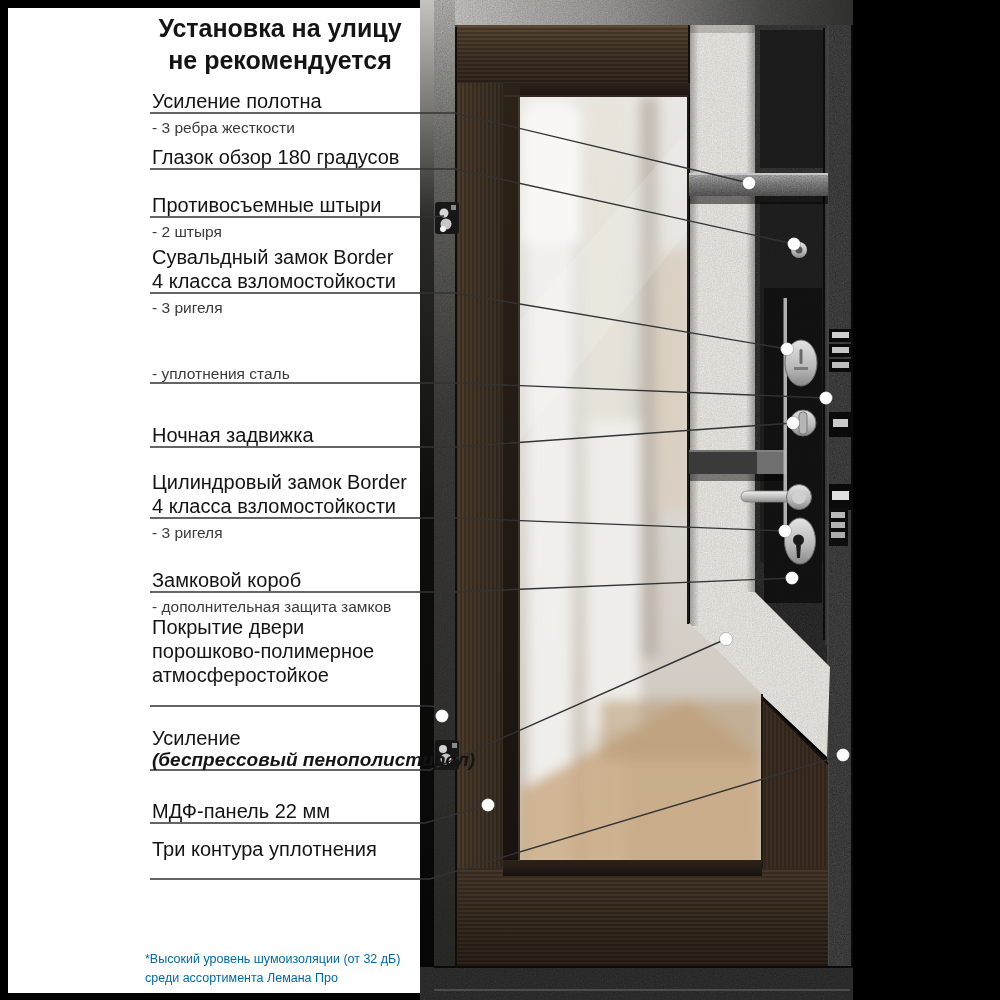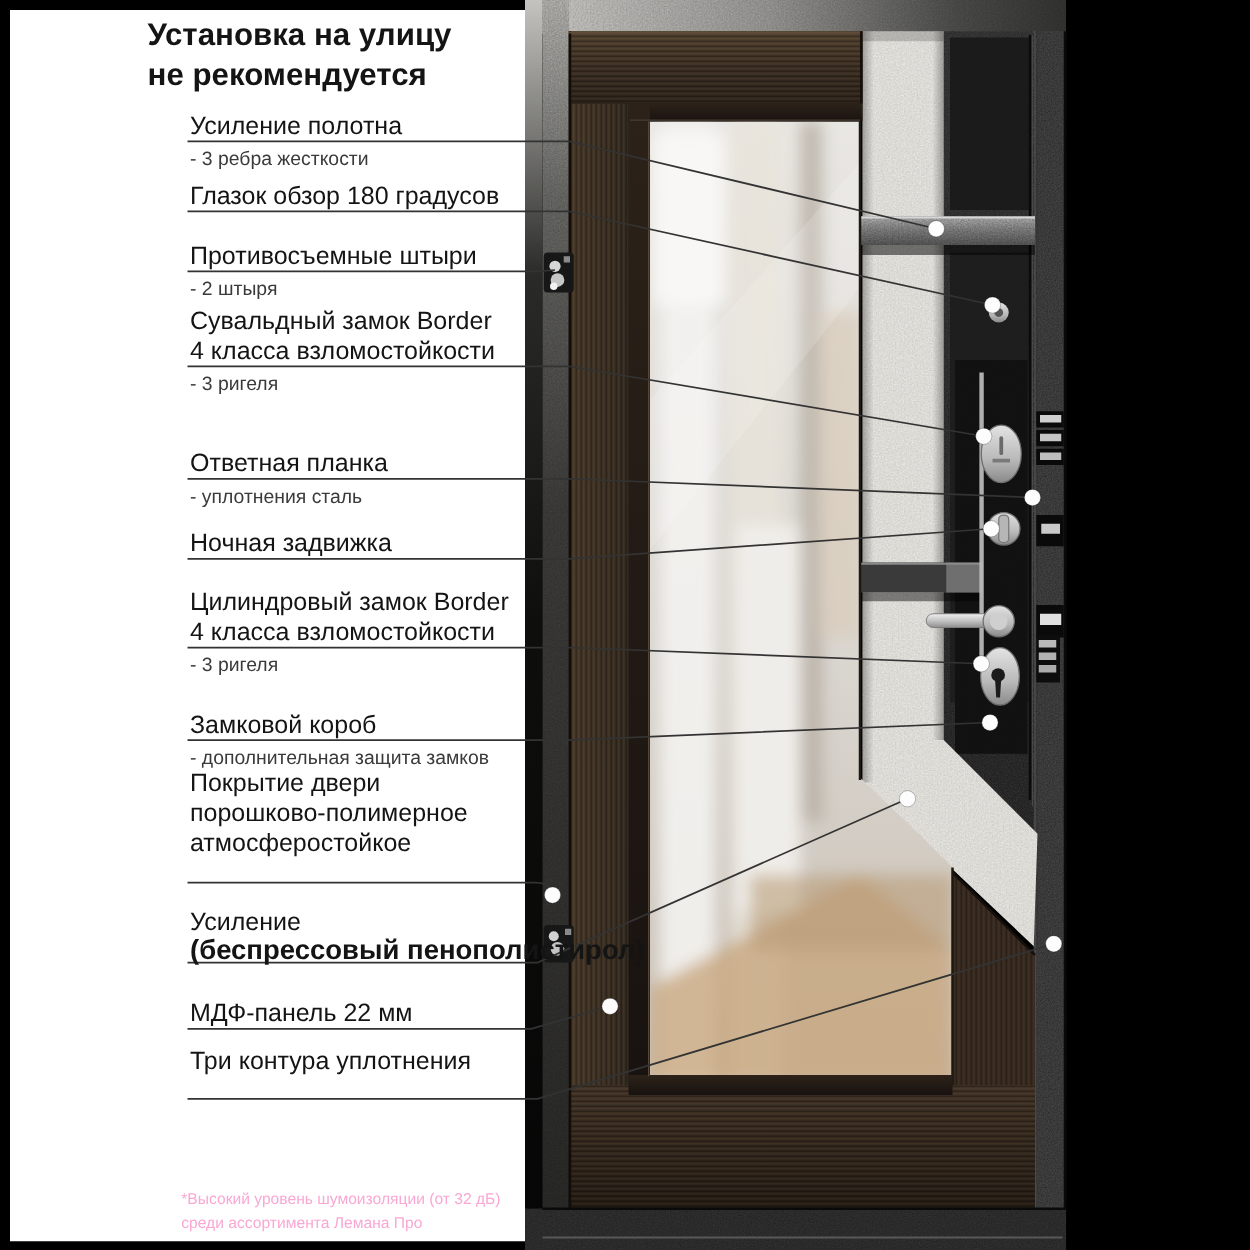--- a/index.html
+++ b/index.html
@@ -4,30 +4,30 @@
 <style>
   html,body{margin:0;padding:0;}
   body{
     width:1000px;height:1000px;position:relative;background:#000;
     font-family:"Liberation Sans","DejaVu Sans",sans-serif;overflow:hidden;
   }
   .panel{position:absolute;left:8px;top:8px;width:412px;height:985px;background:#fff;}
   .photo{position:absolute;left:420px;top:0;width:580px;height:1000px;}
   .overlay{position:absolute;left:0;top:0;width:1000px;height:1000px;pointer-events:none;}
   .title{
-    position:absolute;left:118px;top:12px;width:324px;text-align:left;
+    position:absolute;left:118px;top:12px;width:324px;text-align:center;
     font-size:25px;line-height:32px;font-weight:bold;color:#141414;white-space:pre-line;
   }
   .lbl{position:absolute;left:152px;width:310px;color:#141414;}
   .lbl .lt{font-size:20px;line-height:24px;font-weight:normal;white-space:pre;}
-  .lbl .lt2{font-size:22px;line-height:20px;font-weight:bold;white-space:pre;}
+  .lbl .lt2{font-size:19px;line-height:20px;font-weight:bold;white-space:pre;font-style:italic;}
   .lbl .ln{font-size:15.5px;line-height:18px;font-weight:normal;color:#3a3a3a;margin-top:6px;white-space:pre;}
   .footnote{
     position:absolute;left:145px;top:950px;width:300px;
-    font-size:12.5px;line-height:19px;color:#f9a8d4;white-space:pre-line;
+    font-size:12.5px;line-height:19px;color:#0369a1;white-space:pre-line;
   }
 </style>
 </head>
 <body>
 
 <div class="panel"></div>
 
 <div class="photo">
 <svg width="580" height="1000" viewBox="420 0 580 1000" xmlns="http://www.w3.org/2000/svg">
   <defs>
@@ -342,21 +342,20 @@
 <div class="lbl" style="top:193px">
   <div class="lt">Противосъемные штыри</div>
   <div class="ln">- 2 штыря</div>
 </div>
 <div class="lbl" style="top:245px">
   <div class="lt">Сувальдный замок Border
 4 класса взломостойкости</div>
   <div class="ln">- 3 ригеля</div>
 </div>
 <div class="lbl" style="top:359px">
-  <div class="lt">Ответная планка</div>
   <div class="ln">- уплотнения сталь</div>
 </div>
 <div class="lbl" style="top:423px">
   <div class="lt">Ночная задвижка</div>
 </div>
 <div class="lbl" style="top:470px">
   <div class="lt">Цилиндровый замок Border
 4 класса взломостойкости</div>
   <div class="ln">- 3 ригеля</div>
 </div>

